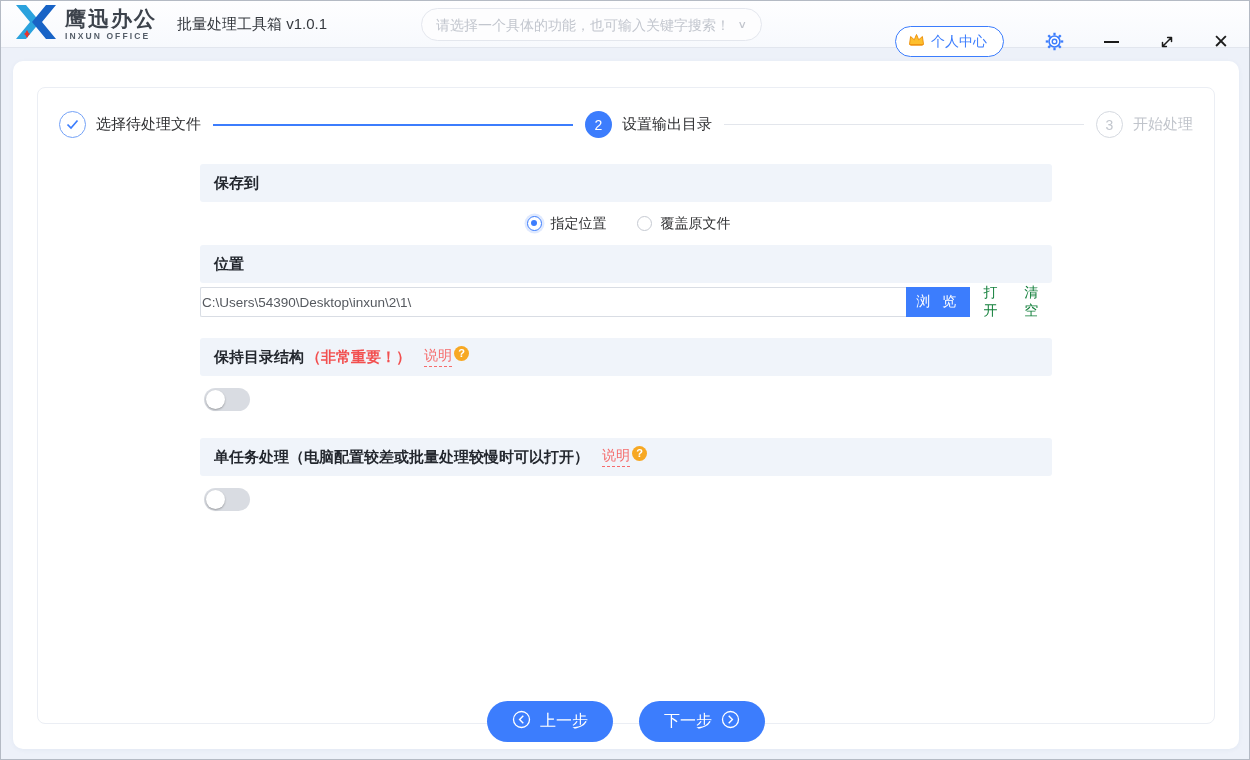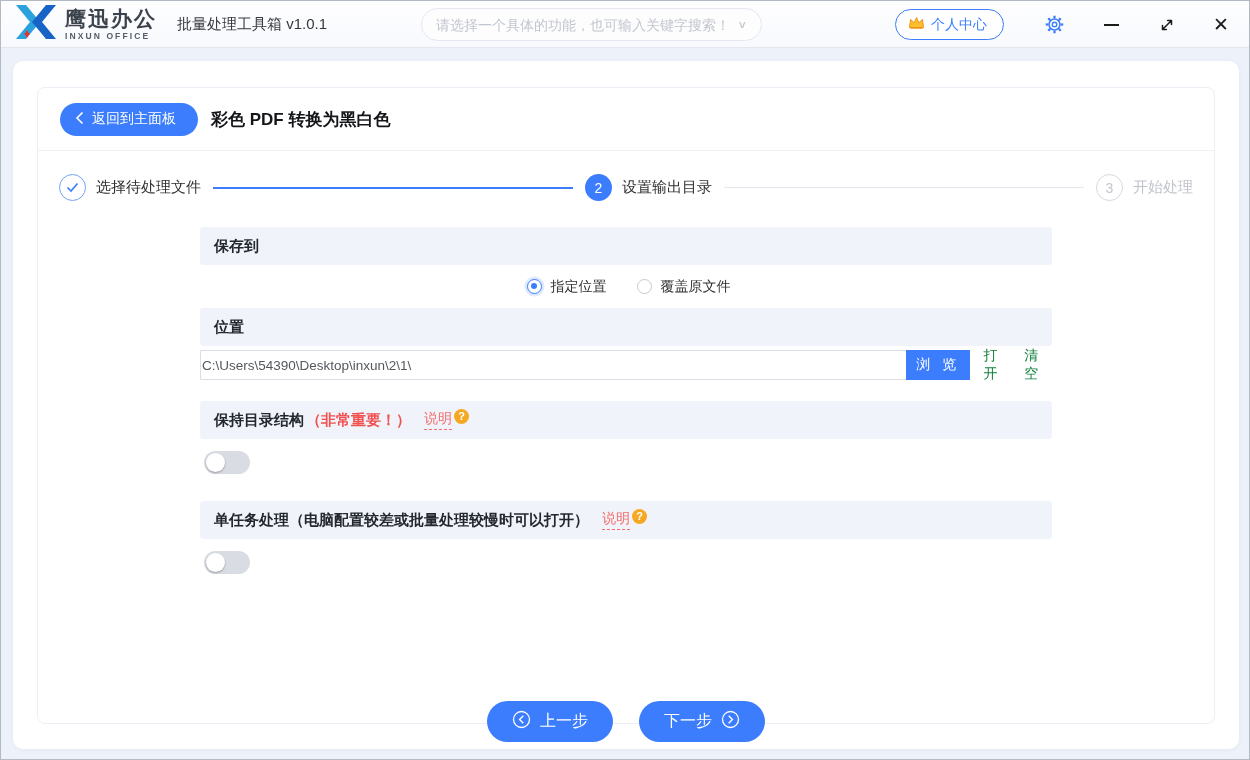--- a/index.html
+++ b/index.html
@@ -18,21 +18,21 @@
   .app-title { margin-left:20px; font-size:15px; color:#35393f; }
 
   .search-select { position:absolute; left:420px; top:7px; width:341px; height:33px;
                    border:1px solid #e4e7ee; border-radius:17px; background:#fdfdfe;
                    display:flex; align-items:center; padding:0 14px; cursor:pointer; }
   .search-select input { flex:1; border:none; outline:none; background:transparent;
                          font-size:14px; color:#000000; font-family:inherit; }
   .search-select input::placeholder { color:#c2c6ce; }
   .chev-down { color:#c0c4cc; font-size:13px; margin-left:6px; transform:scaleY(.8); }
 
-  .tb-right { position:absolute; right:0; top:0; height:47px; display:flex; align-items:center; }
+  .tb-right { position:absolute; right:0; top:17px; height:47px; display:flex; align-items:center; }
   .user-center { height:31px; border:1px solid #3c7dfd; border-radius:16px; background:#fff;
                  display:flex; align-items:center; gap:6px; padding:0 16px 0 12px;
                  color:#3c7dfd; font-size:14px; cursor:pointer; }
   .gear-btn { margin-left:37px; width:26px; display:flex; justify-content:center; cursor:pointer; }
   .winctl { width:24px; display:flex; justify-content:center; align-items:center; cursor:pointer; }
   .winctl.min { margin-left:32px; }
   .winctl.max { margin-left:32px; }
   .winctl.close { margin-left:30px; margin-right:16px; font-size:19px; color:#1b1b1b; }
   .min-bar { width:15px; height:2px; background:#1b1b1b; }
 
@@ -165,31 +165,20 @@
       </div>
       <div class="winctl close">
         <span>✕</span>
       </div>
     </div>
   </div>
 
   <div class="main-panel">
     <div class="inner-card">
 
-      <div class="back-row">
-        <button class="back-btn">
-          <span>
-            <svg width="9" height="14" viewBox="0 0 9 14">
-                <path d="M7.5 1.5 L2 7 L7.5 12.5" stroke="#fff" stroke-width="1.6" fill="none"></path>
-              </svg>
-          </span>
-          <span>返回到主面板</span>
-        </button>
-        <span class="page-title">彩色 PDF 转换为黑白色</span>
-      </div>
 
       <div class="steps-row">
         <div class="step">
           <span class="step-circle done">
             <svg width="13" height="11" viewBox="0 0 13 11">
                 <path d="M1.5 5.5 L5 9 L11.5 1.5" stroke="#3c7dfd" stroke-width="1.7" fill="none"></path>
               </svg>
           </span>
           <span class="step-label">选择待处理文件</span>
         </div>

